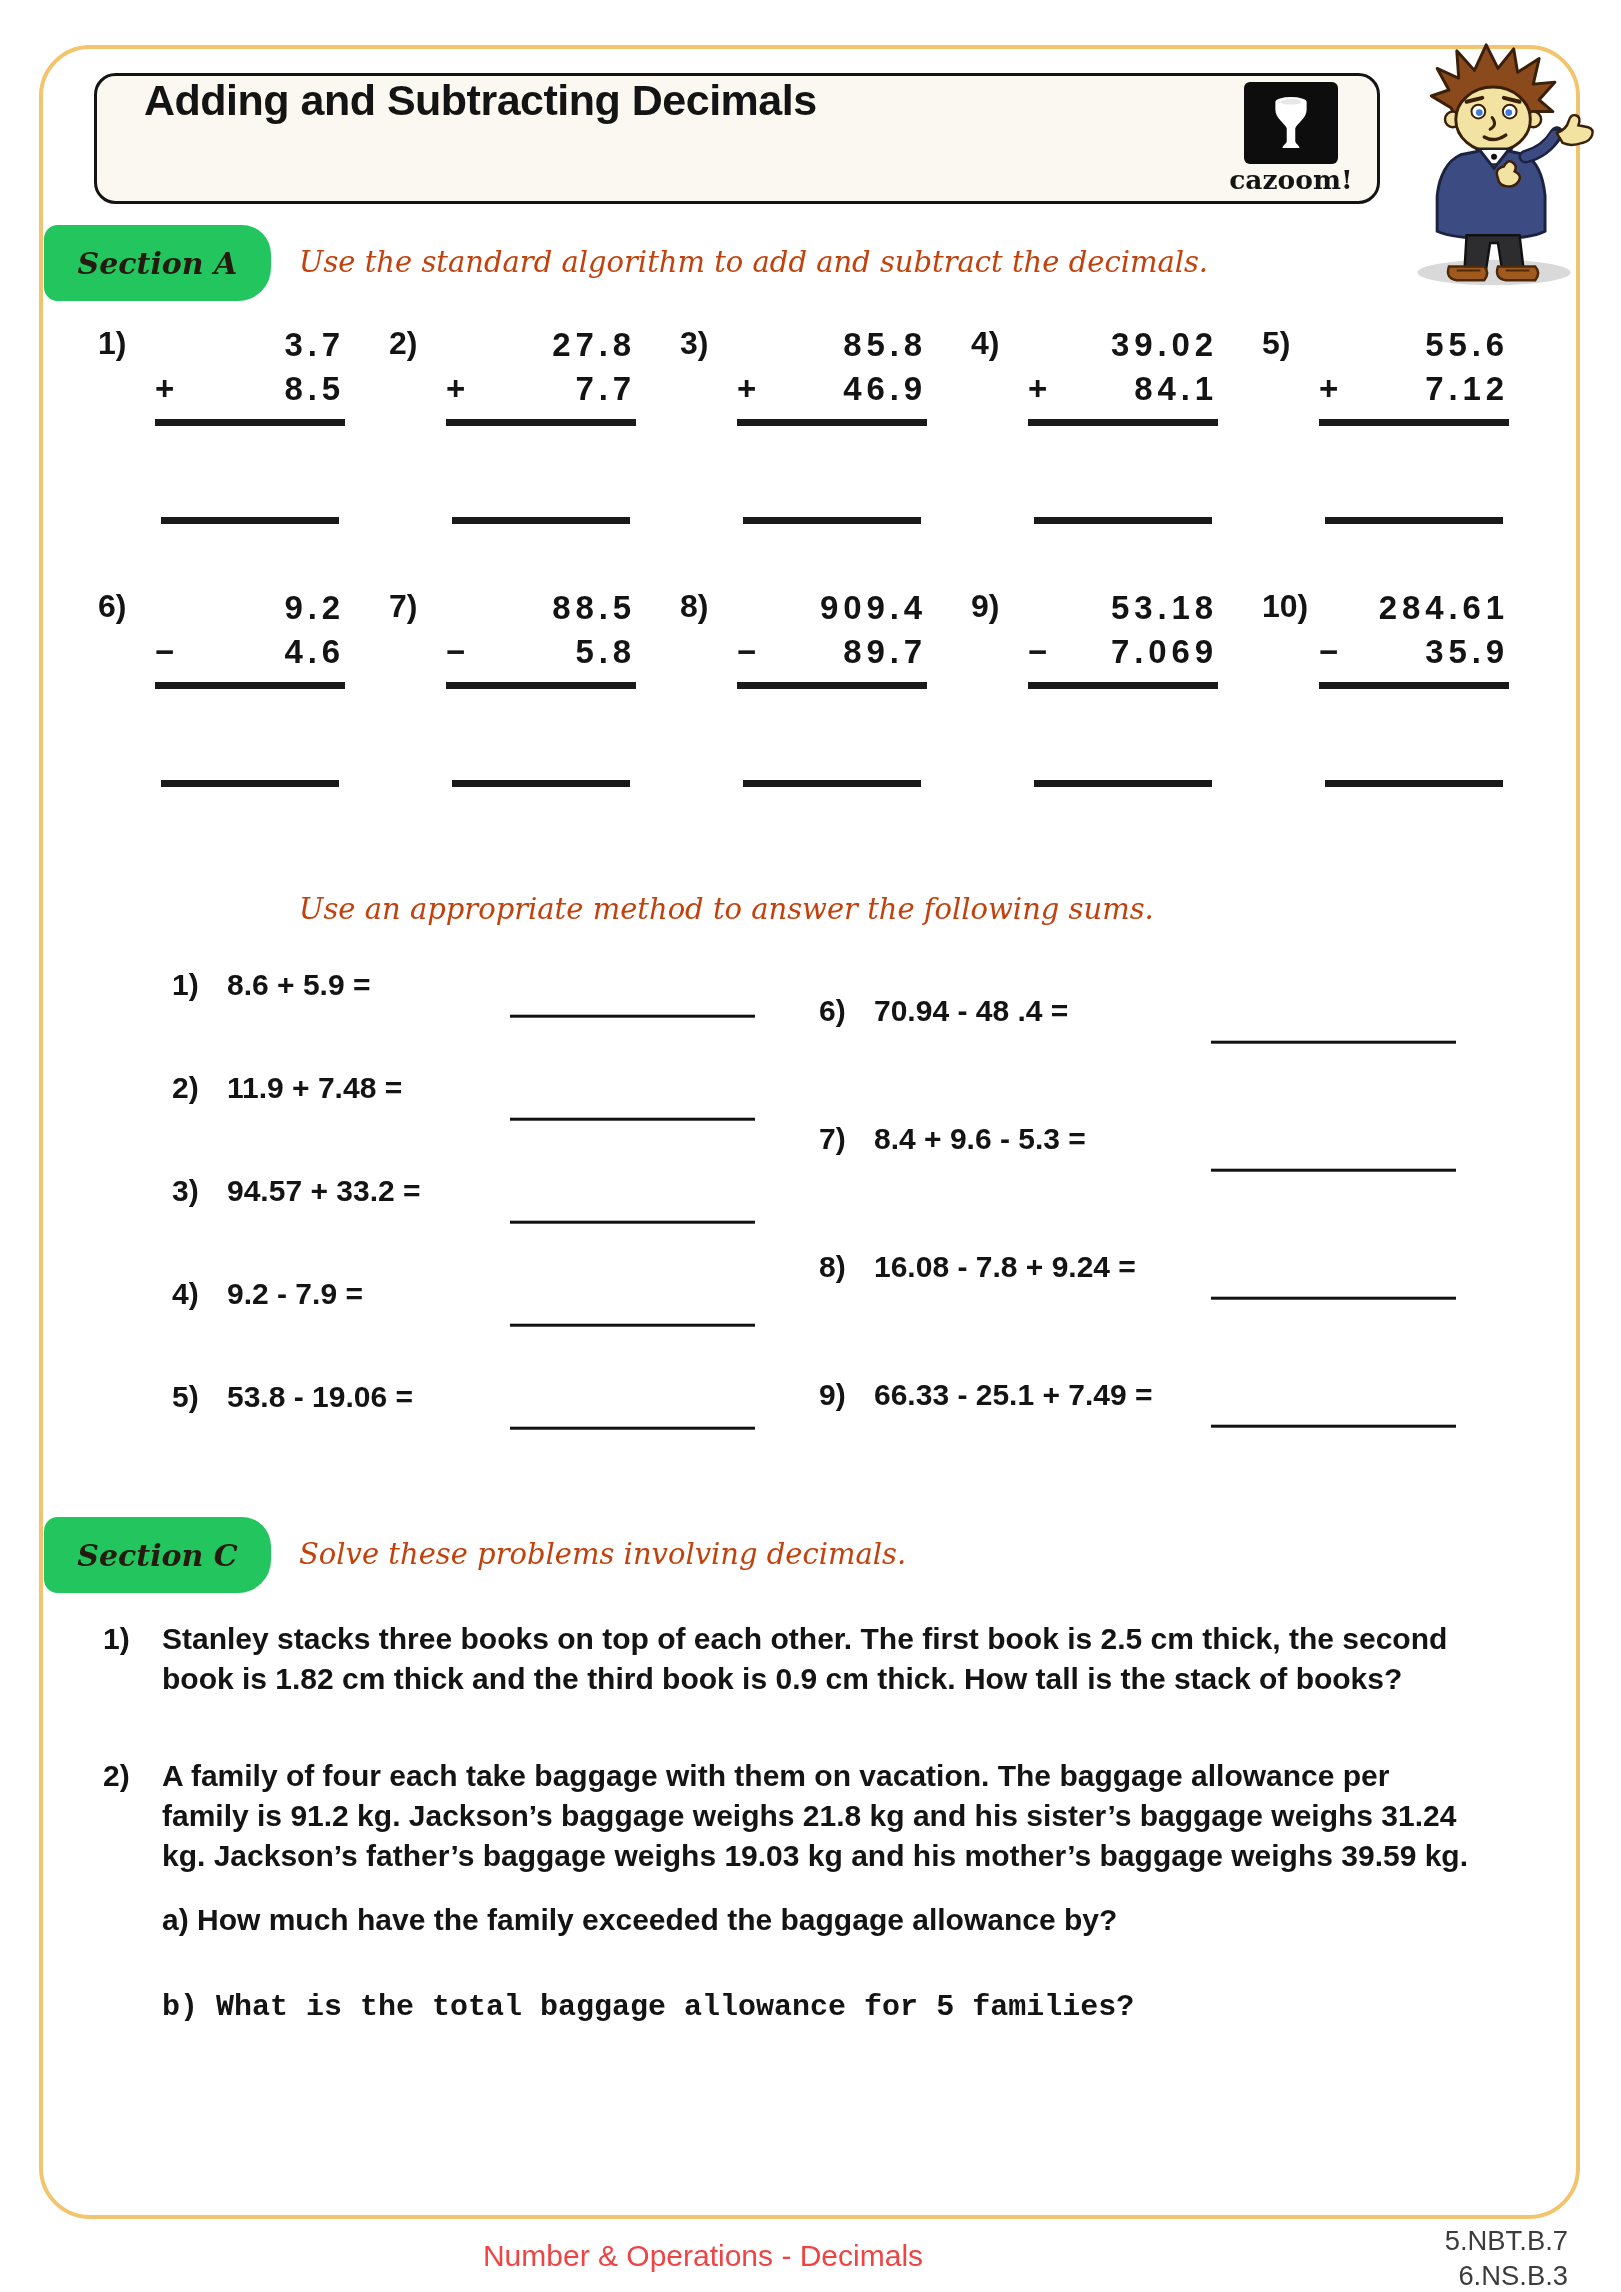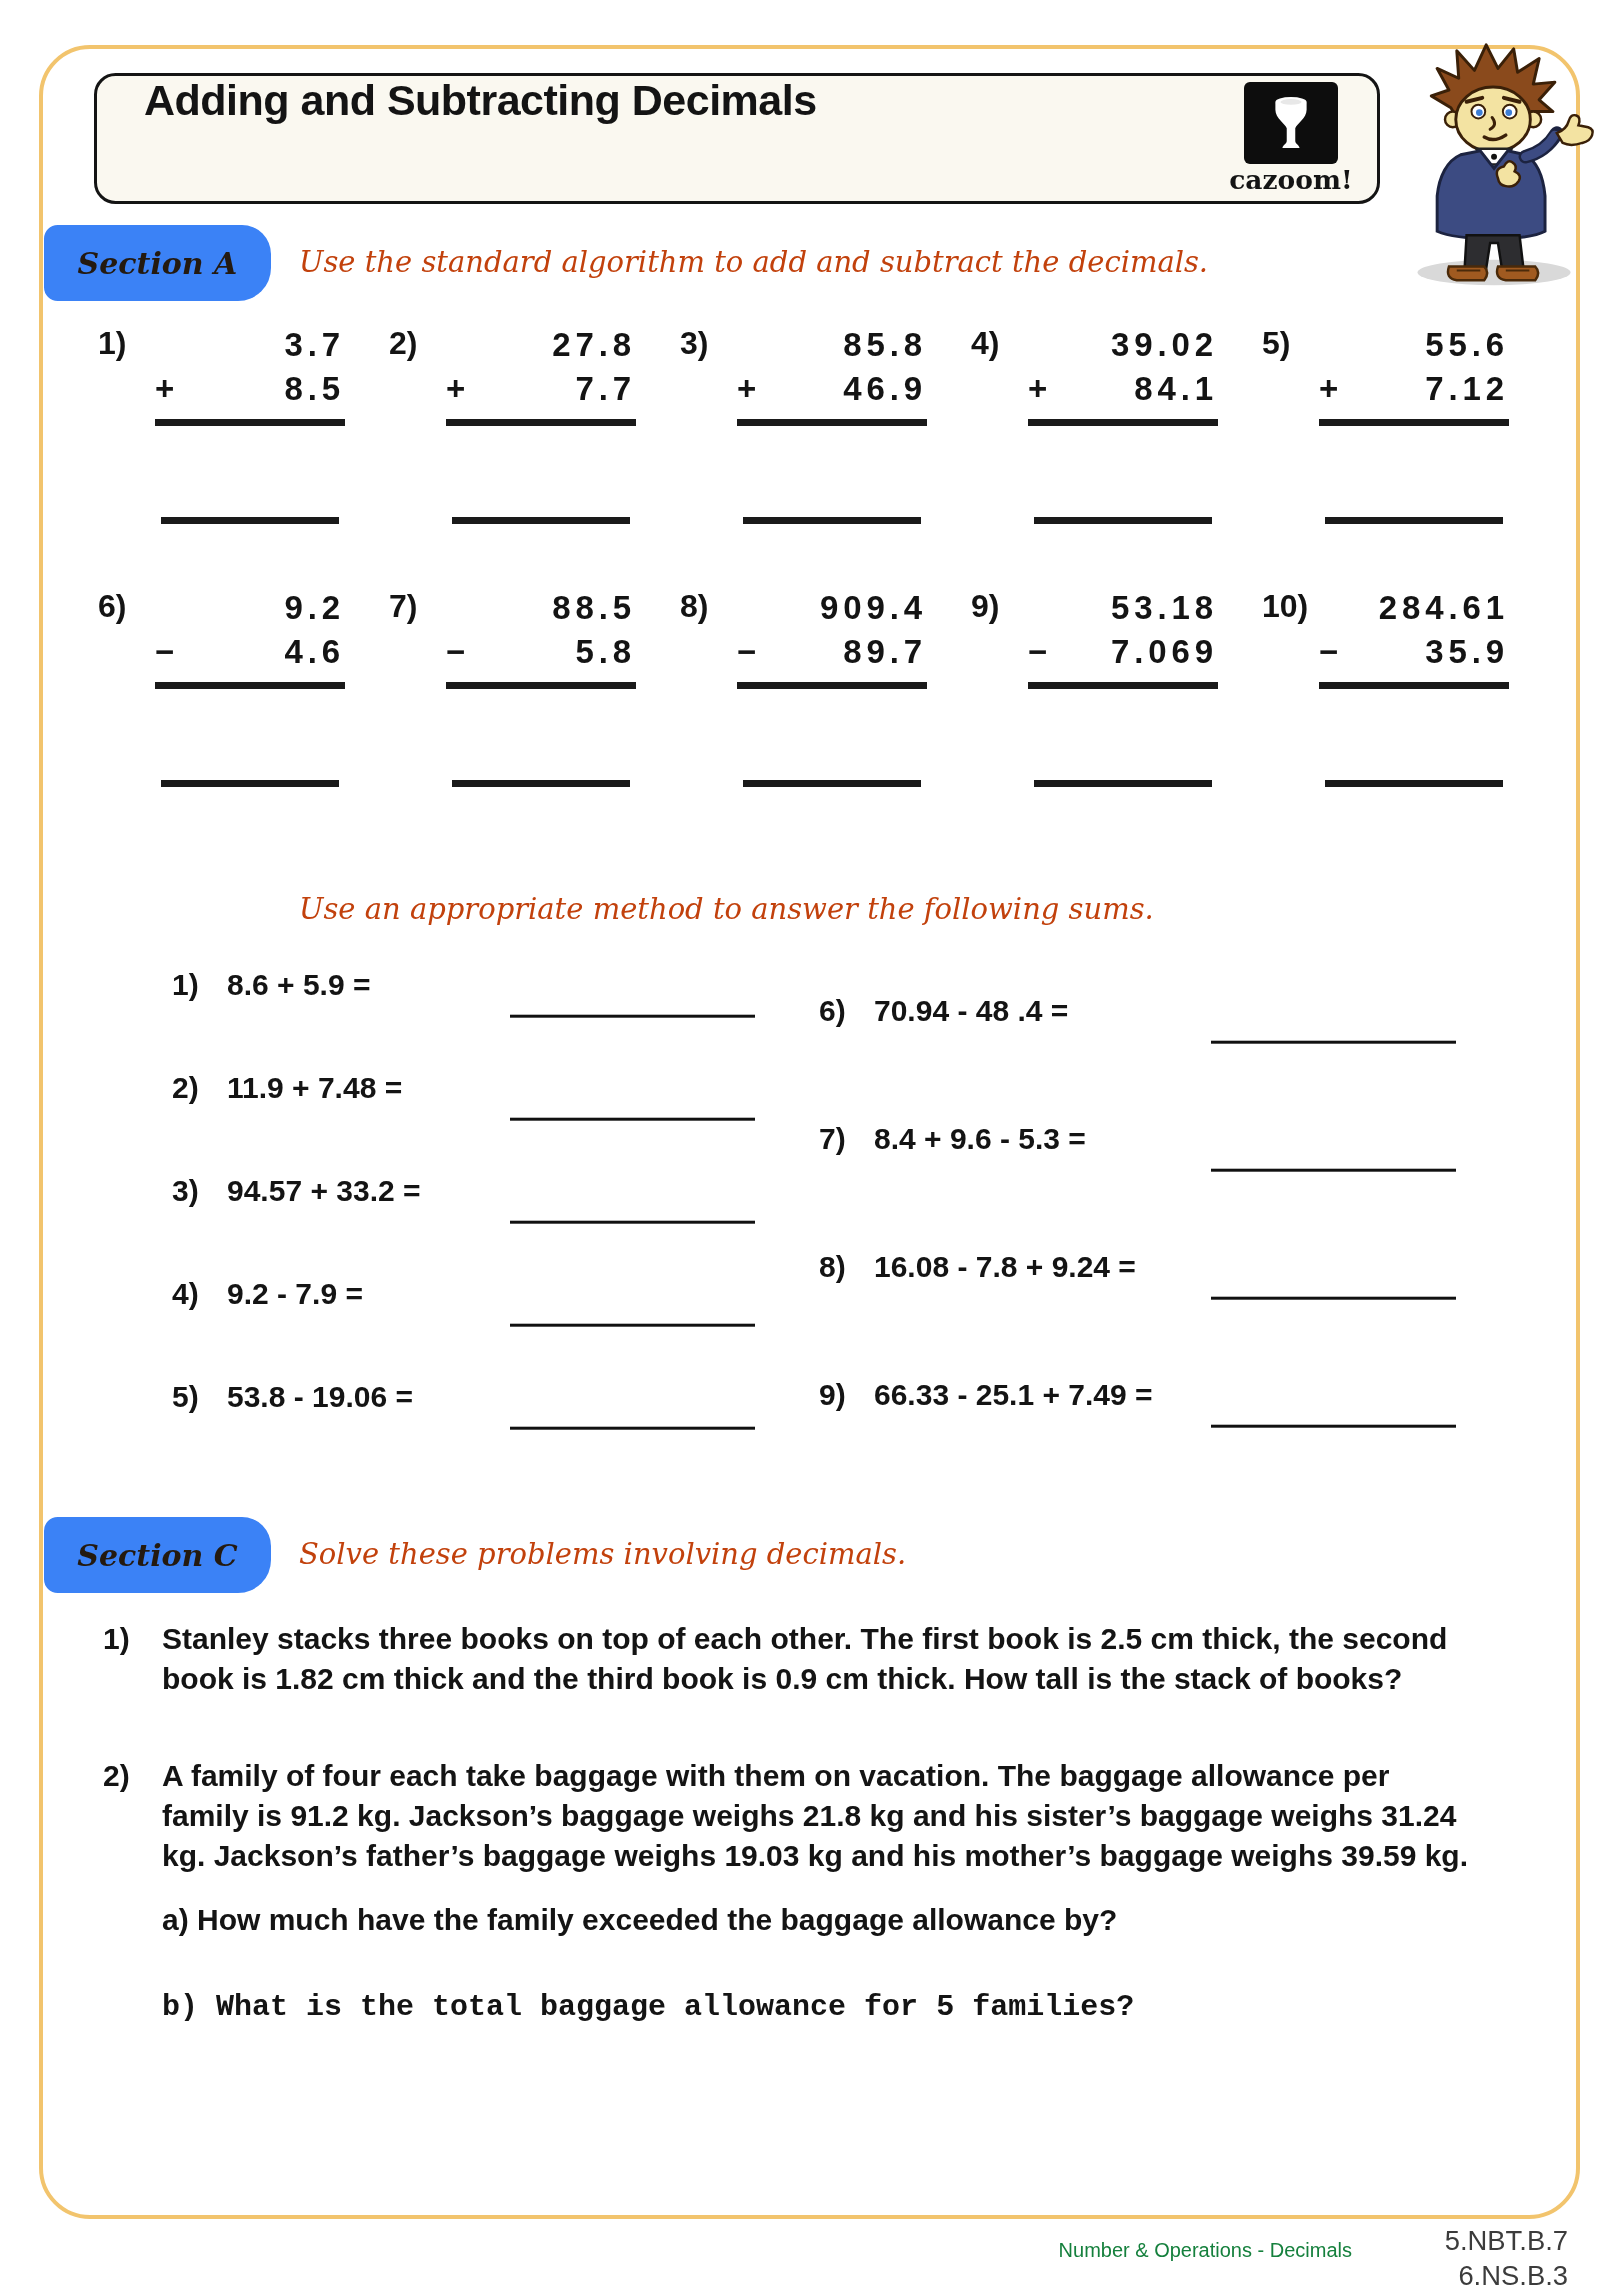--- a/index.html
+++ b/index.html
@@ -18,21 +18,21 @@
   .logo{position:absolute;right:17.6px;top:5.9px;width:137px;height:116px;
         display:flex;flex-direction:column;align-items:center;}
   .logo-box{width:94px;height:82px;background:#0d0d0d;border-radius:5.9px;
             display:flex;align-items:center;justify-content:center;}
   .brand{font-family:"DejaVu Serif",serif;font-weight:bold;font-size:26.5px;margin-top:0;}
 
   
   .mascot{position:absolute;left:1388px;top:39px;width:216px;height:255px;}
 
   
-  .badge{position:absolute;left:44px;width:227px;height:76px;background:#3b82f6;
+  .badge{position:absolute;left:44px;width:227px;height:76px;background:#22c55e;
          border-radius:13.7px 29px 33px 13.7px;display:flex;align-items:center;justify-content:center;}
   .badge-label{font-family:"DejaVu Serif",serif;font-style:italic;font-weight:bold;
                font-size:30px;color:#241a10;}
   .instruction{position:absolute;left:299px;font-family:"DejaVu Serif",serif;
                font-style:italic;font-size:29px;color:#c2410c;}
 
   
   .col-row{position:absolute;left:98px;width:1411px;display:flex;justify-content:space-between;}
   .prob{width:247px;display:flex;flex-direction:column;}
   .prob-head{display:flex;}
@@ -62,21 +62,21 @@
   .wp-body{flex:1;font-size:30px;font-weight:bold;line-height:40px;}
   .wp-sub-a{margin-top:23.5px;}
   .wp-sub-b{margin-top:47px;font-family:Liberation Mono, monospace;}
 
   
   .footer{position:absolute;left:54px;top:2223px;width:1514px;display:flex;
           align-items:flex-start;color:#3c3c3c;}
   .f-left{width:412px;font-size:25.5px;line-height:33px;}
   .f-link{color:#44618e;text-decoration:none;border-bottom:2.9px solid #44618e;
           display:inline-block;line-height:29px;}
-  .f-center{flex:1;text-align:right;font-size:20px;padding-top:15.7px;color:#15803d;}
+  .f-center{flex:1;text-align:center;font-size:30px;padding-top:15.7px;color:#ef4444;}
   .f-right{width:216px;text-align:right;font-size:27.4px;line-height:35px;}
 </style>
 </head>
 <body>
 
 <div class="page">
 
   <div class="frame"></div>
 
   <div class="title-box">

